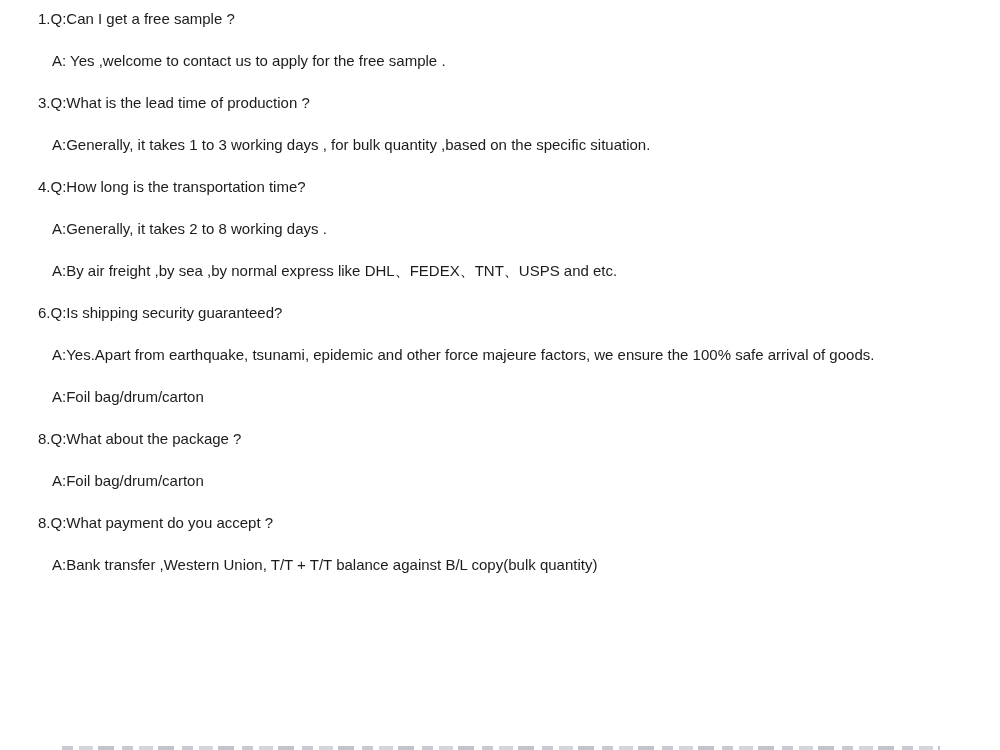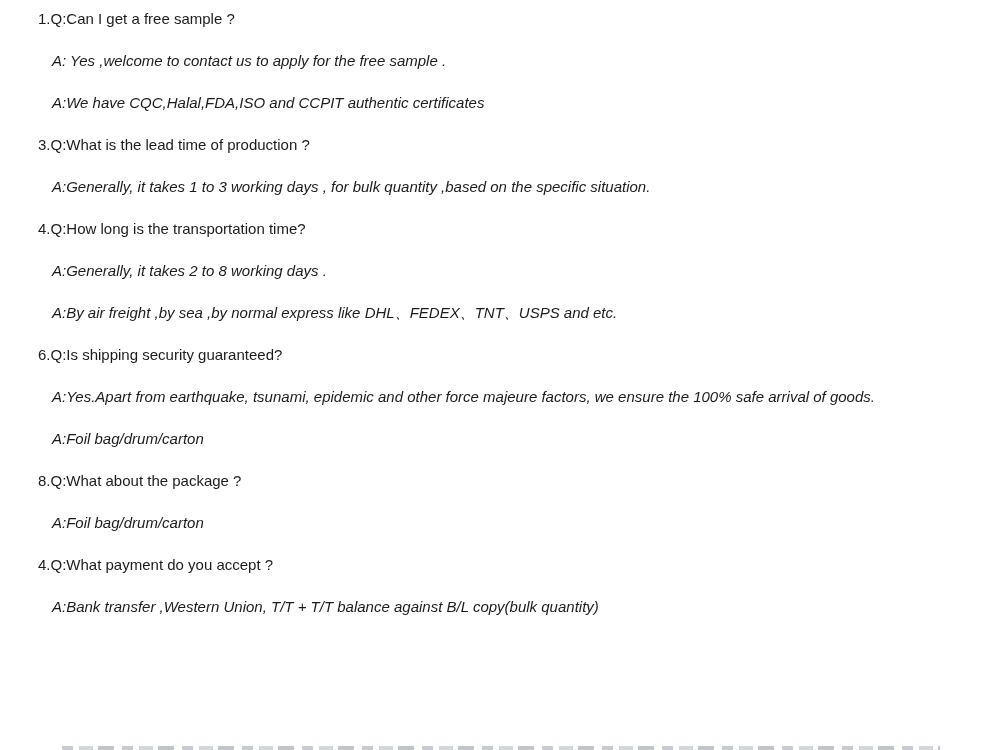--- a/index.html
+++ b/index.html
@@ -20,21 +20,21 @@
     position: relative;
     margin-top: -2px;
   }
   .line {
     margin: 0;
     height: 42px;
     line-height: 42px;
     white-space: nowrap;
   }
   .q { padding-left: 38px; }
-  .a { padding-left: 52px; font-style: italic; }
+  .a { padding-left: 52px; }
   
   .clipped-next-line {
     position: absolute;
     left: 62px;
     top: 746px;
     width: 878px;
     height: 4px;
     opacity: 0.55;
     background: repeating-linear-gradient(
       90deg,
@@ -47,35 +47,34 @@
     );
   }
 </style>
 </head>
 <body>
 
 <div class="doc">
   <p class="line q">1.Q:Can I get a free sample ?</p>
   <p class="line a">A: Yes ,welcome to contact us to apply for the free sample .</p>
 
-  <p class="line a">A:We have CQC,Halal,FDA,ISO and CCPIT authentic certificates</p>
 
   <p class="line q">3.Q:What is the lead time of production ?</p>
   <p class="line a">A:Generally, it takes 1 to 3 working days , for bulk quantity ,based on the specific situation.</p>
 
   <p class="line q">4.Q:How long is the transportation time?</p>
   <p class="line a">A:Generally, it takes 2 to 8 working days .</p>
 
   <p class="line a">A:By air freight ,by sea ,by normal express like DHL、FEDEX、TNT、USPS and etc.</p>
 
   <p class="line q">6.Q:Is shipping security guaranteed?</p>
   <p class="line a">A:Yes.Apart from earthquake, tsunami, epidemic and other force majeure factors, we ensure the 100% safe arrival of goods.</p>
 
   <p class="line a">A:Foil bag/drum/carton</p>
 
   <p class="line q">8.Q:What about the package ?</p>
   <p class="line a">A:Foil bag/drum/carton</p>
 
-  <p class="line q">4.Q:What payment do you accept ?</p>
+  <p class="line q">8.Q:What payment do you accept ?</p>
   <p class="line a">A:Bank transfer ,Western Union, T/T + T/T balance against B/L copy(bulk quantity)</p>
 </div>
 
 <div class="clipped-next-line"></div>
 
 </body></html>

